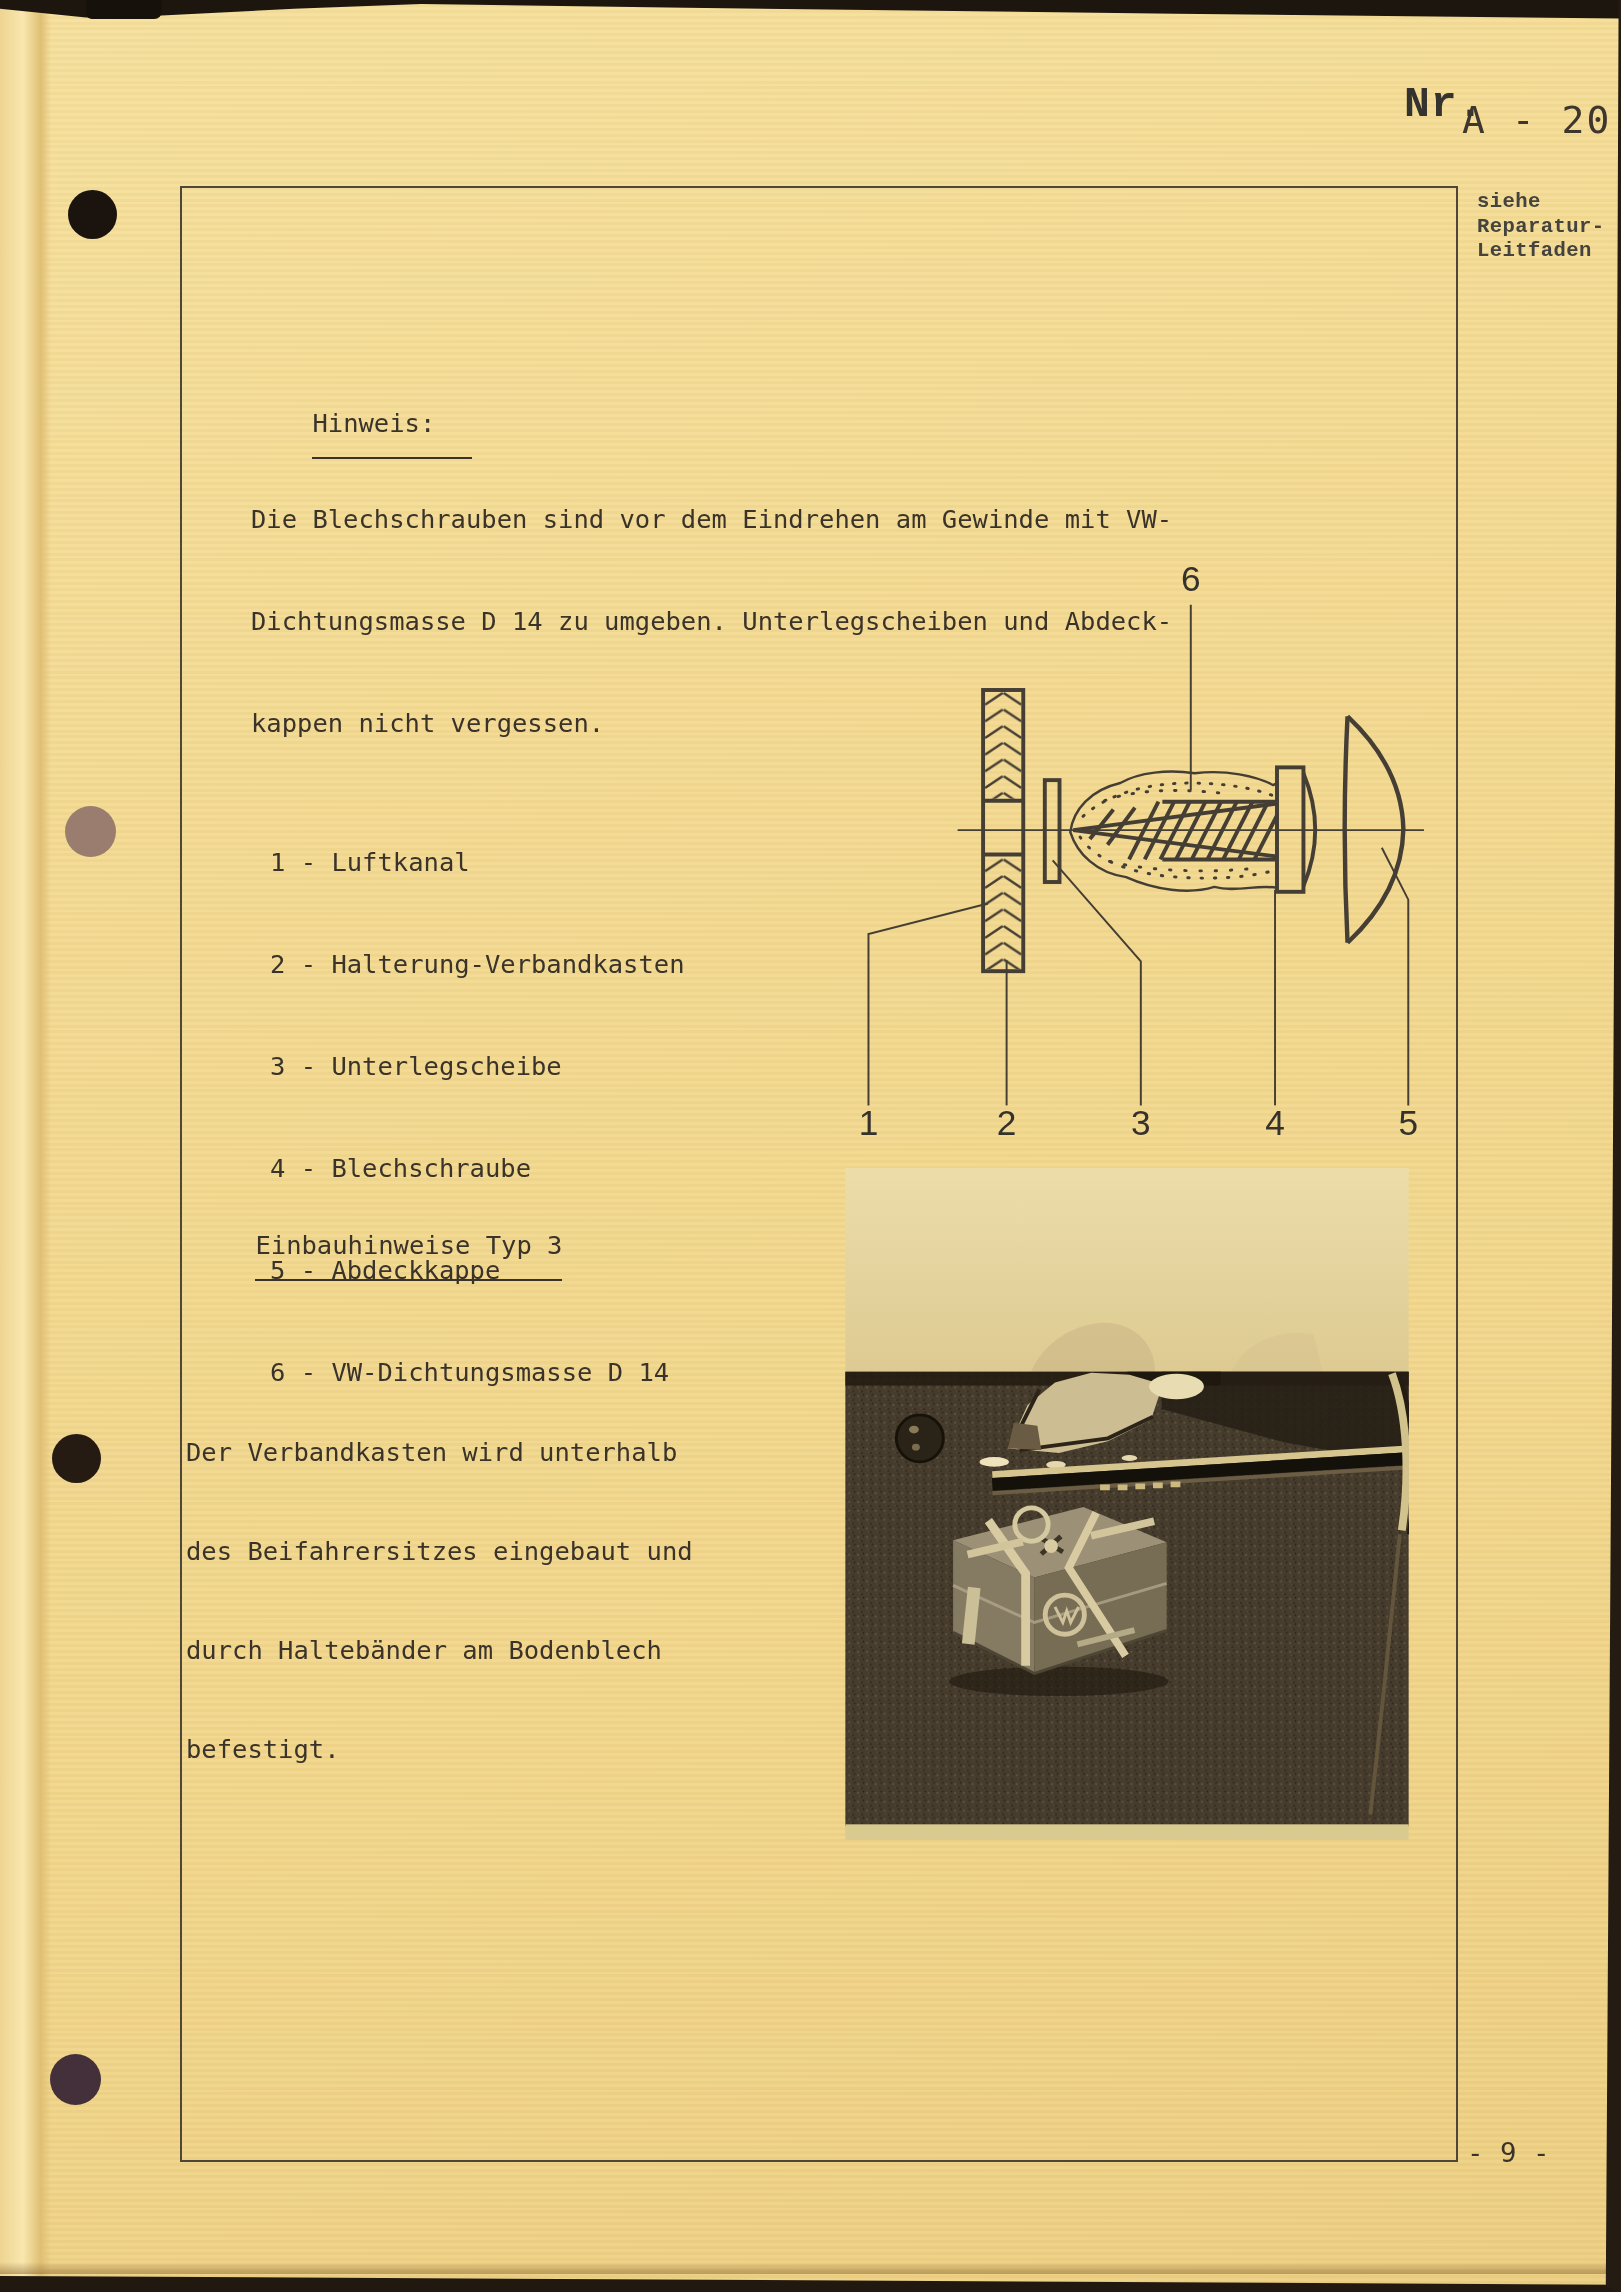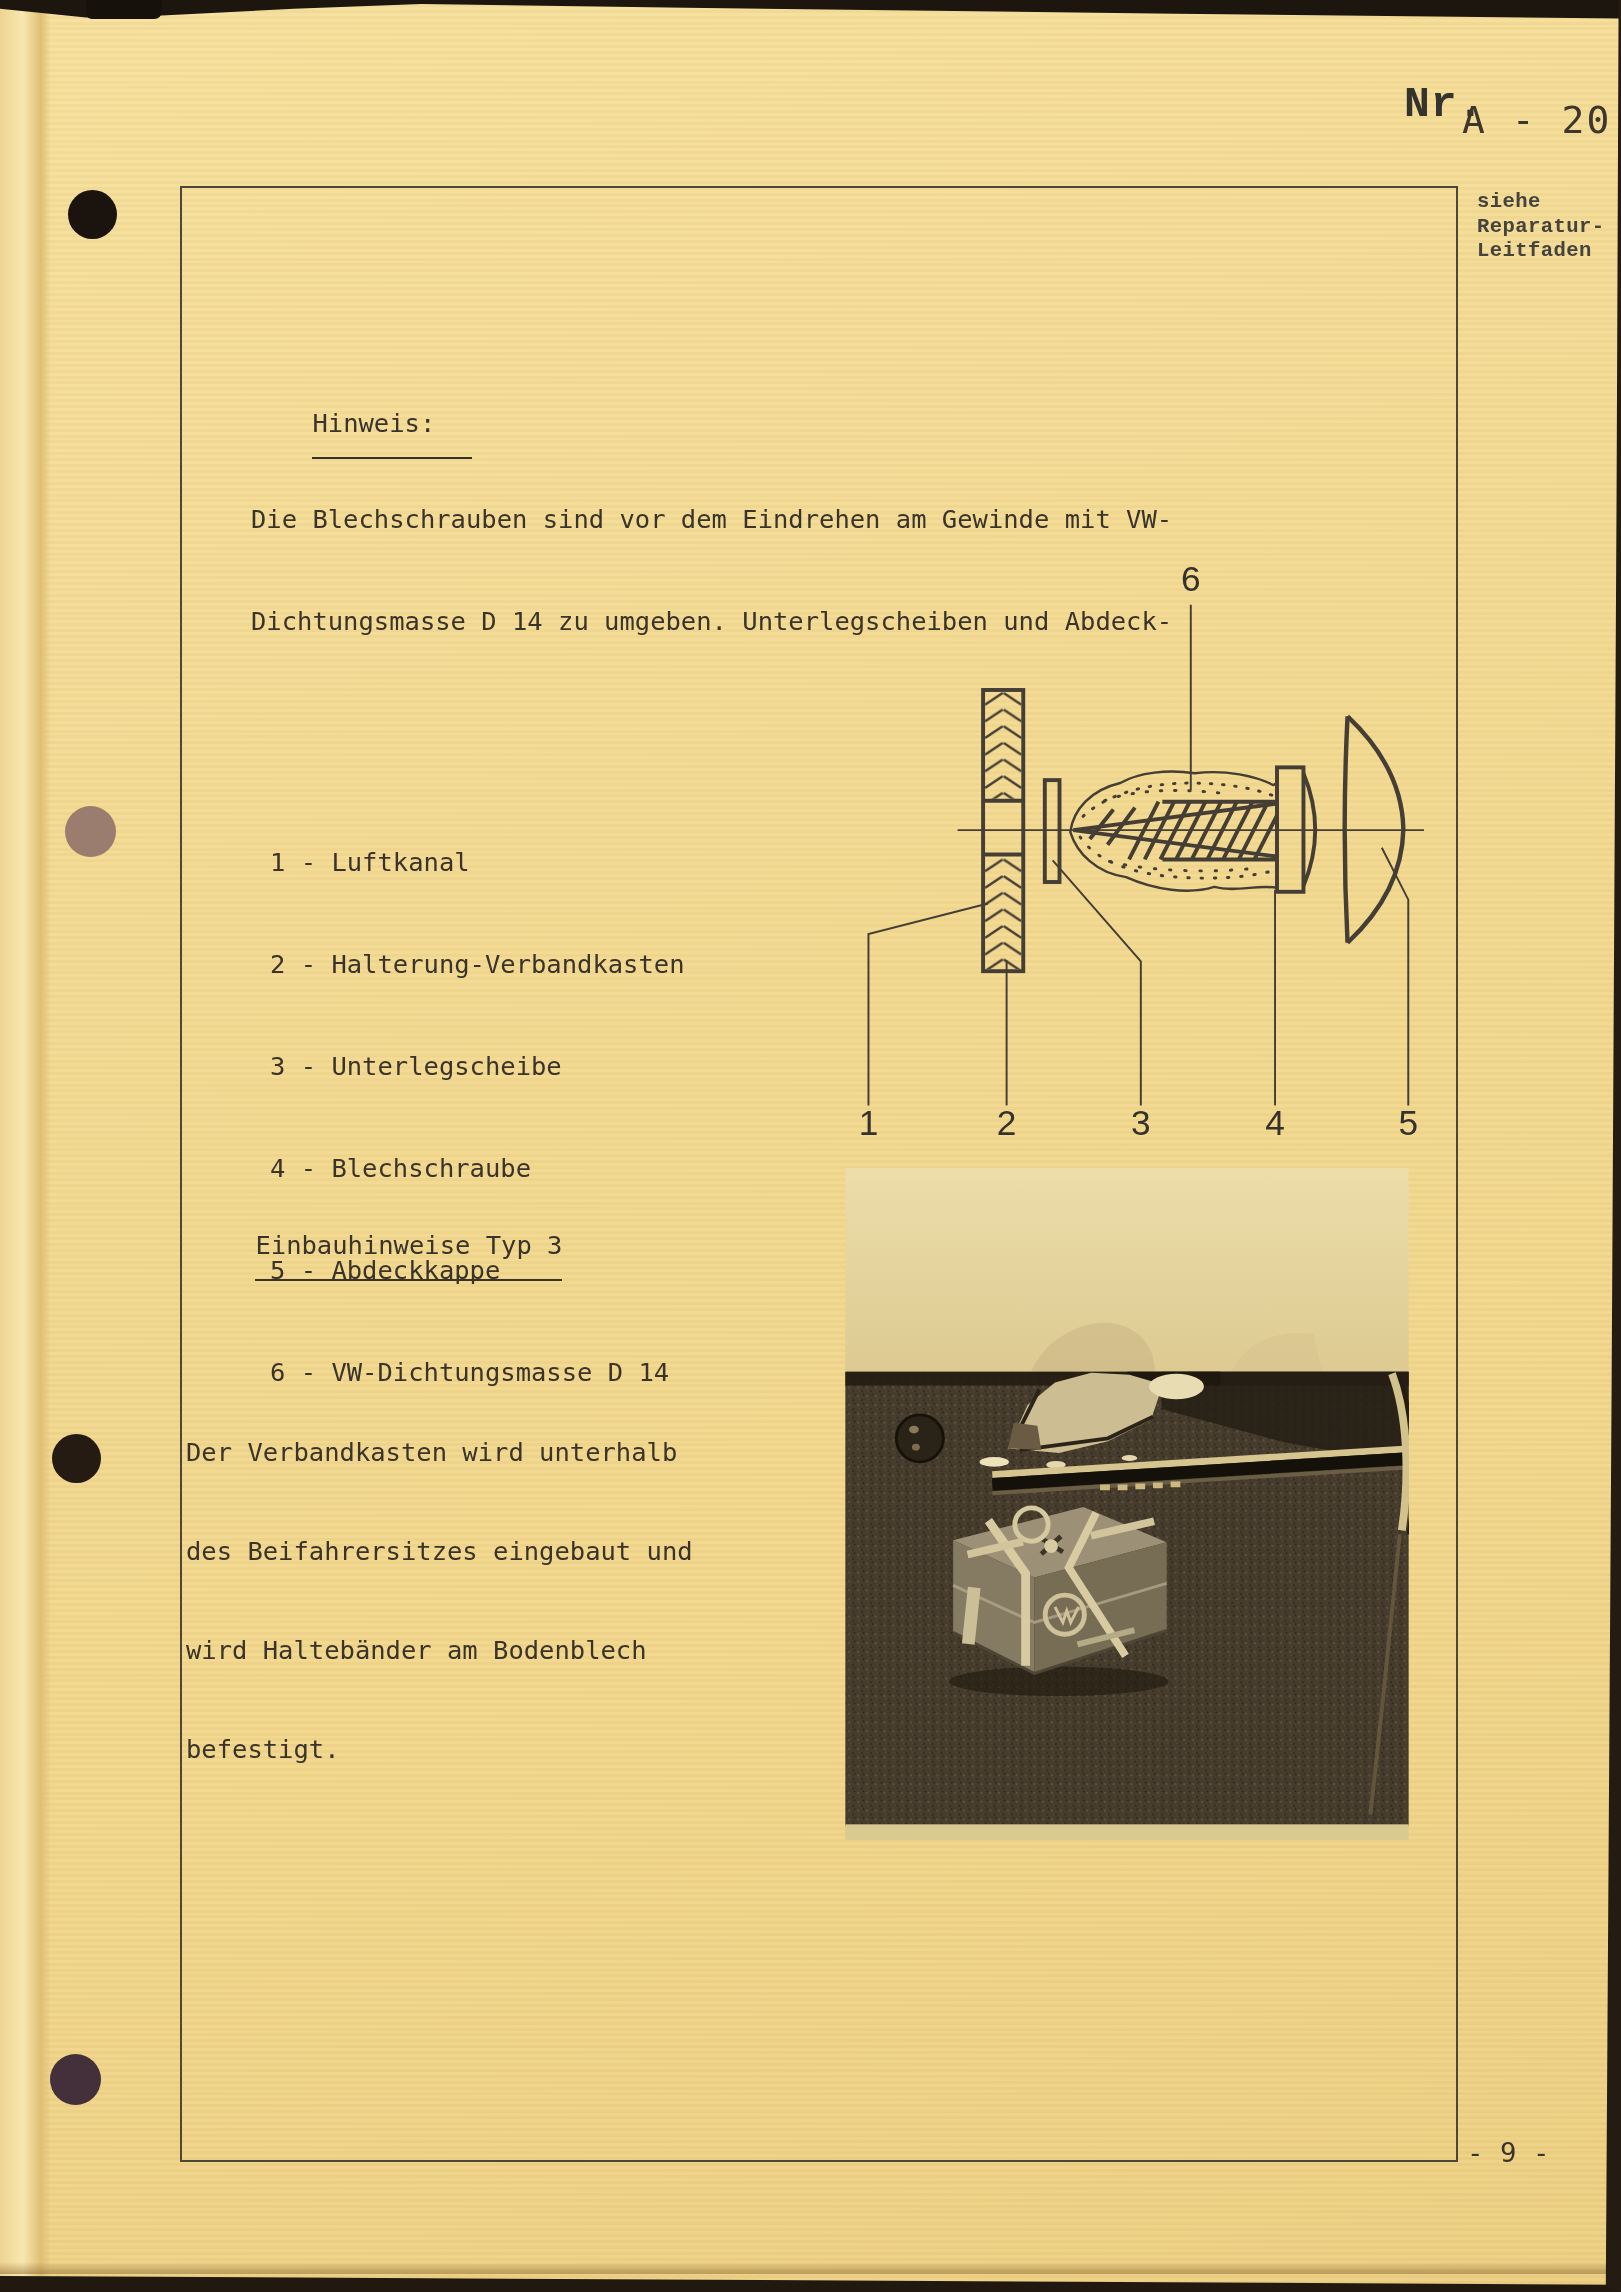--- a/index.html
+++ b/index.html
@@ -66,20 +66,21 @@
   <div class="content-box"></div>
 
 
   <div class="tw" style="left:251px;top:378px;">
     <span class="u" style="min-width:160px;">Hinweis:</span>
   </div>
 
   <div class="tw tw-lines" style="left:251px;top:434px;">
     <div>Die Blechschrauben sind vor dem Eindrehen am Gewinde mit VW-</div>
     <div>Dichtungsmasse D 14 zu umgeben. Unterlegscheiben und Abdeck-</div>
+    <div>kappen nicht vergessen.</div>
   </div>
 
   <div class="tw legend-list" style="left:270px;top:777px;">
     <div>1 - Luftkanal</div>
     <div>2 - Halterung-Verbandkasten</div>
     <div>3 - Unterlegscheibe</div>
     <div>4 - Blechschraube</div>
     <div>5 - Abdeckkappe</div>
     <div>6 - VW-Dichtungsmasse D 14</div>
   </div>
@@ -148,21 +149,21 @@
     <text x="1437" y="1158" font-size="36" text-anchor="middle">5</text>
   </svg>
 
   <div class="tw" style="left:194px;top:1200px;">
     <span class="u">Einbauhinweise Typ 3</span>
   </div>
 
   <div class="tw install-lines" style="left:186px;top:1370px;">
     <div>Der Verbandkasten wird unterhalb</div>
     <div>des Beifahrersitzes eingebaut und</div>
-    <div>wird Haltebänder am Bodenblech</div>
+    <div>durch Haltebänder am Bodenblech</div>
     <div>befestigt.</div>
   </div>
 
   <svg class="photo-svg" width="564" height="672" viewBox="862 1192 575 686">
     <defs>
       <linearGradient id="phTop" x1="0" y1="1192" x2="0" y2="1404" gradientUnits="userSpaceOnUse">
         <stop offset="0" stop-color="#ecdda9"></stop>
           <stop offset="1" stop-color="#ddca92"></stop>
       </linearGradient>
       <pattern id="carpet" patternUnits="userSpaceOnUse" width="9" height="9">

